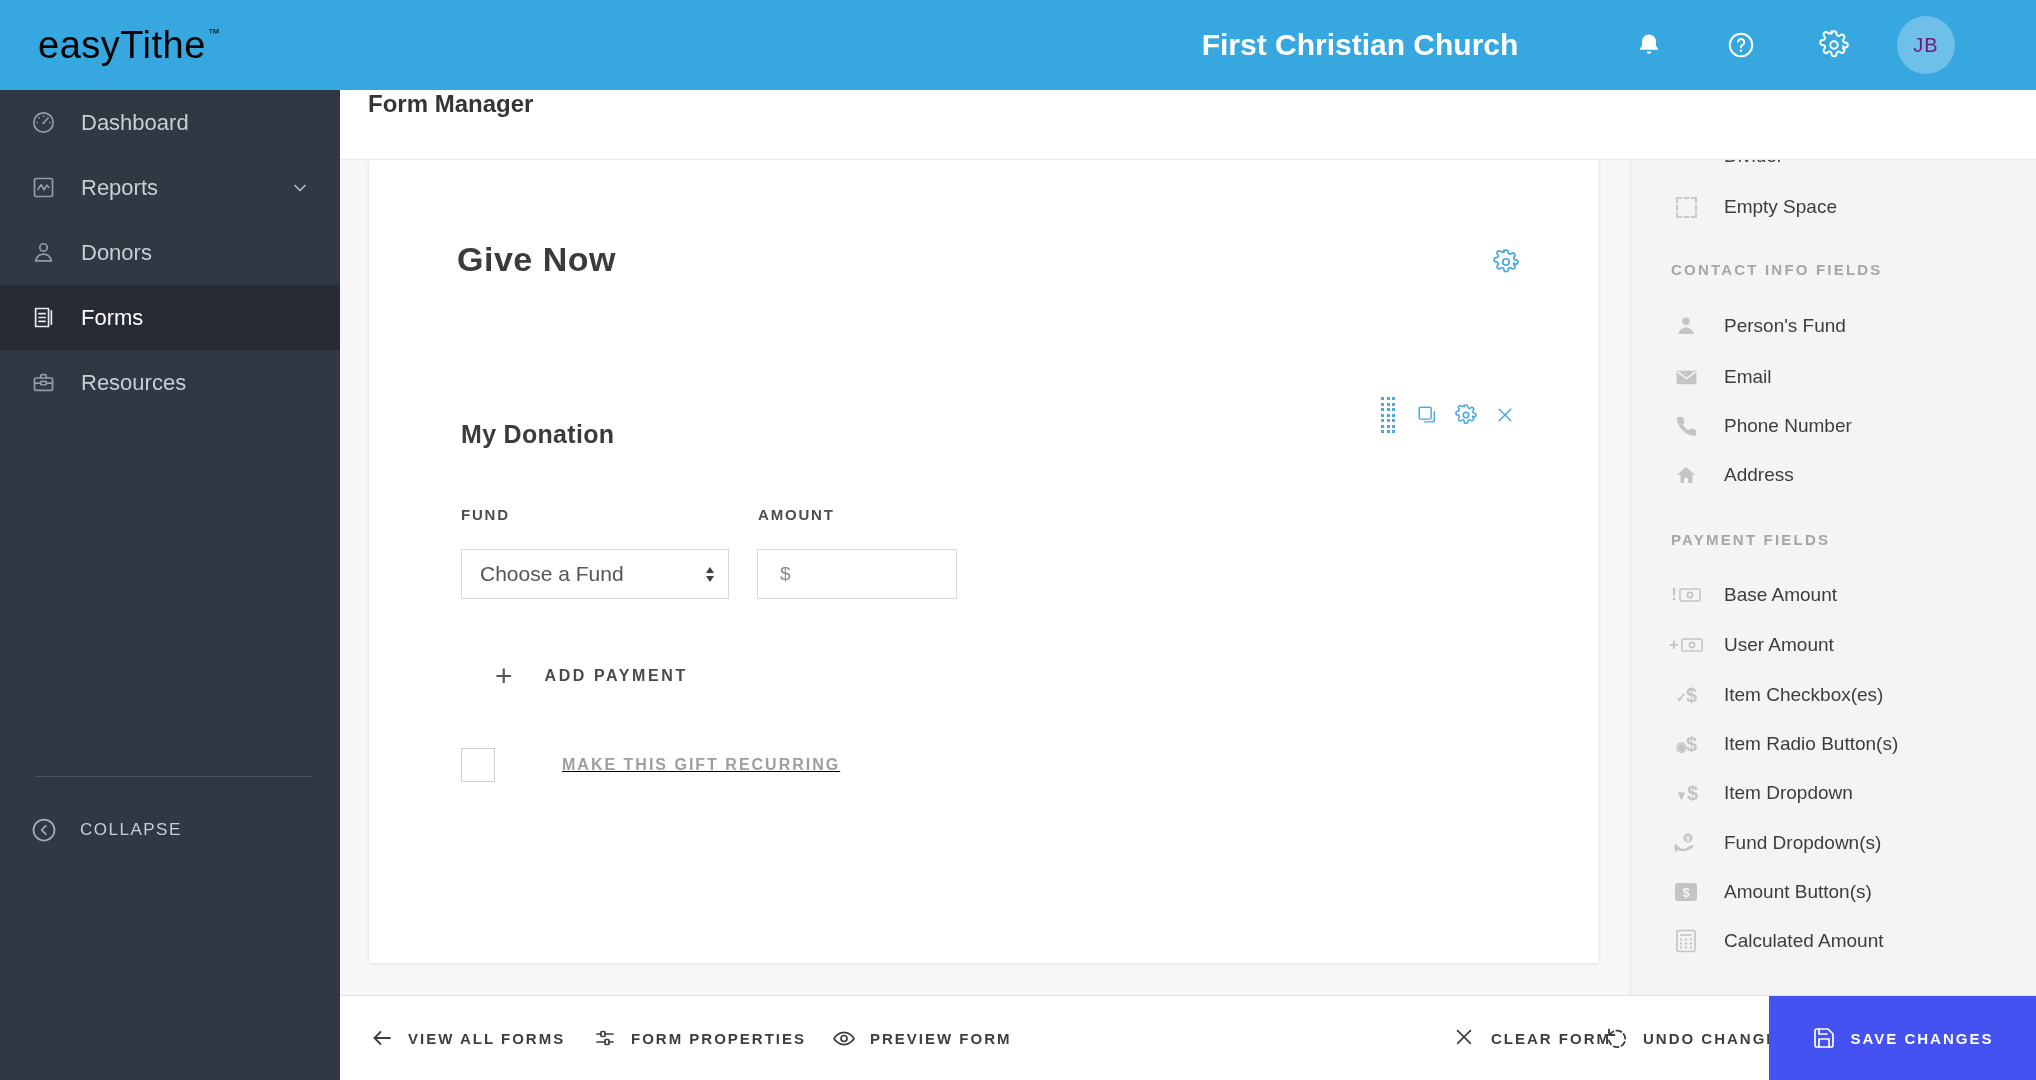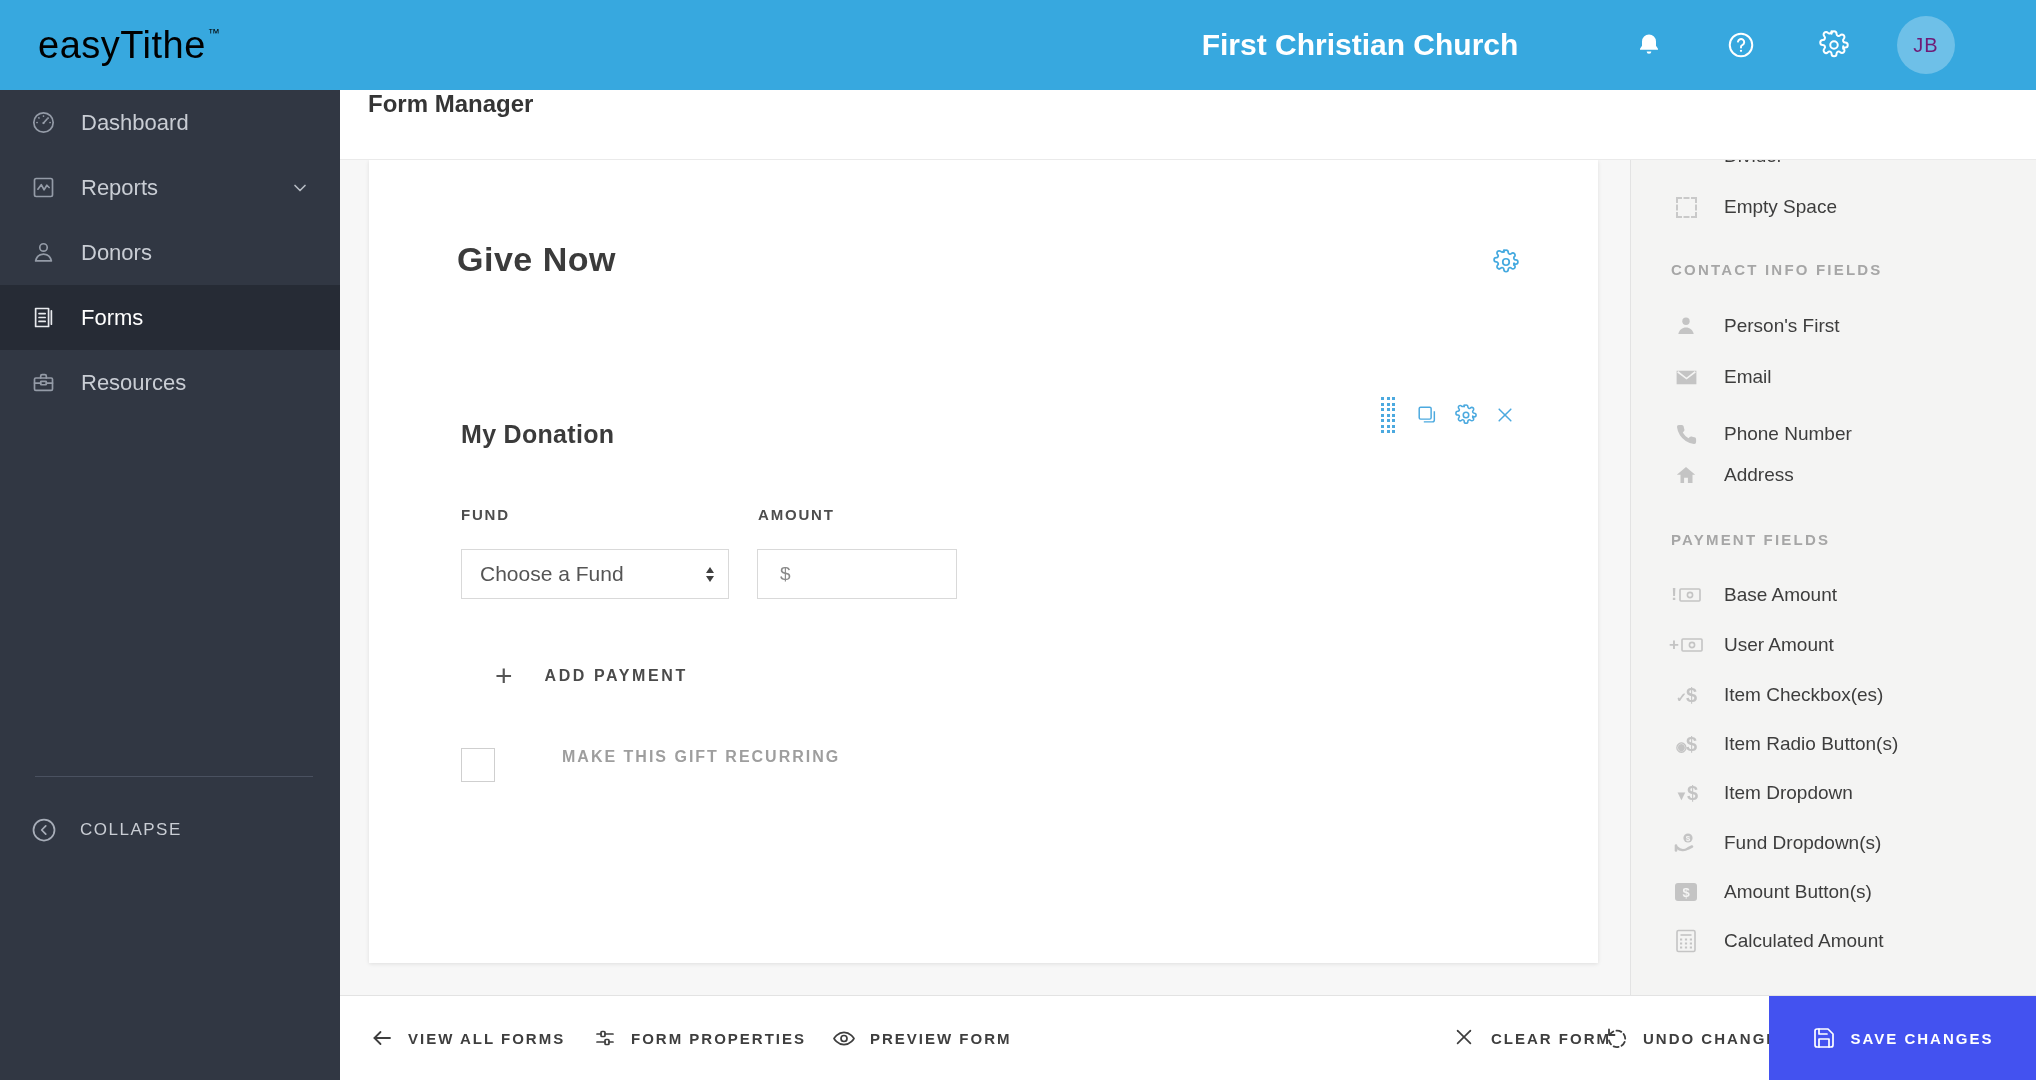--- a/index.html
+++ b/index.html
@@ -60,21 +60,21 @@
           border-bottom:6px solid #3f3f3f;margin-bottom:3px;}
   .tri-down{width:0;height:0;border-left:4.5px solid transparent;border-right:4.5px solid transparent;
           border-top:6px solid #3f3f3f;}
   .amount-input{position:absolute;left:388px;top:389px;width:200px;height:50px;border:1px solid #D9D9D9;
           background:#fff;padding-left:22px;font-size:19px;color:#555;outline:none;
           font-family:"Liberation Sans",sans-serif;}
   .amount-input::placeholder{color:#8A8A8A;}
   .add-payment{position:absolute;left:126px;top:498px;height:36px;display:flex;align-items:center;cursor:pointer;}
   .add-plus{font-size:30px;font-weight:300;color:#555;line-height:1;}
   .add-text{margin-left:32px;font-size:16px;font-weight:700;letter-spacing:2.6px;color:#4A4A4A;}
-  .recurring{position:absolute;left:92px;top:588px;display:flex;align-items:flex-start;}
+  .recurring{position:absolute;left:92px;top:588px;display:flex;align-items:center;text-decoration:underline;}
   .checkbox{width:34px;height:34px;border:1px solid #CFCFCF;background:#fff;cursor:pointer;flex:0 0 auto;}
   .rec-label{margin-left:67px;font-size:16px;font-weight:700;letter-spacing:2px;color:#9E9E9E;}
 
   
   .panel{position:absolute;left:1630px;top:160px;width:406px;height:835px;background:#F4F4F3;
          border-left:1px solid #E3E3E3;overflow:hidden;z-index:5;}
   .prow{position:absolute;left:0;width:406px;height:36px;display:flex;align-items:center;cursor:pointer;}
   .prow .picon{position:absolute;left:40px;width:30px;height:30px;display:flex;align-items:center;justify-content:center;
                color:#C4C4C4;}
   .prow .plabel{position:absolute;left:93px;font-size:19px;color:#3D3D3D;white-space:nowrap;}
@@ -323,32 +323,32 @@
 
     <div class="phead" style="top:91px;">CONTACT INFO FIELDS</div>
 
     <div class="prow" style="top:148px;">
       <span class="picon">
         <svg width="24" height="24" viewBox="0 0 24 24" fill="currentColor">
           <circle cx="12" cy="7.2" r="3.7"></circle>
           <path d="M4.3 20c.9-4.4 4-6.6 7.7-6.6s6.8 2.2 7.7 6.6z"></path>
         </svg>
       </span>
-      <span class="plabel">Person's First</span>
+      <span class="plabel">Person's Fund</span>
     </div>
     <div class="prow" style="top:199px;">
       <span class="picon">
         <svg width="25" height="25" viewBox="0 0 24 24">
           <path d="M2.5 5.5h19v13h-19z" fill="currentColor"></path>
           <path d="M3.5 6.5l8.5 6.5 8.5-6.5" fill="none" stroke="#F4F4F3" stroke-width="1.6"></path>
         </svg>
       </span>
       <span class="plabel">Email</span>
     </div>
-    <div class="prow" style="top:248px;margin-top:8px;">
+    <div class="prow" style="top:248px;">
       <span class="picon">
         <svg width="23" height="23" viewBox="0 0 24 24" fill="currentColor">
           <path d="M22 16.92v3a2 2 0 0 1-2.18 2 19.79 19.79 0 0 1-8.63-3.07 19.5 19.5 0 0 1-6-6A19.79 19.79 0 0 1 2.08 4.18 2 2 0 0 1 4.06 2h3a2 2 0 0 1 2 1.72c.13.96.36 1.9.7 2.81a2 2 0 0 1-.45 2.11L8.09 9.91a16 16 0 0 0 6 6l1.27-1.27a2 2 0 0 1 2.11-.45c.91.34 1.85.57 2.81.7A2 2 0 0 1 22 16.92z"></path>
         </svg>
       </span>
       <span class="plabel">Phone Number</span>
     </div>
     <div class="prow" style="top:297px;">
       <span class="picon">
         <svg width="24" height="24" viewBox="0 0 24 24" fill="currentColor">

